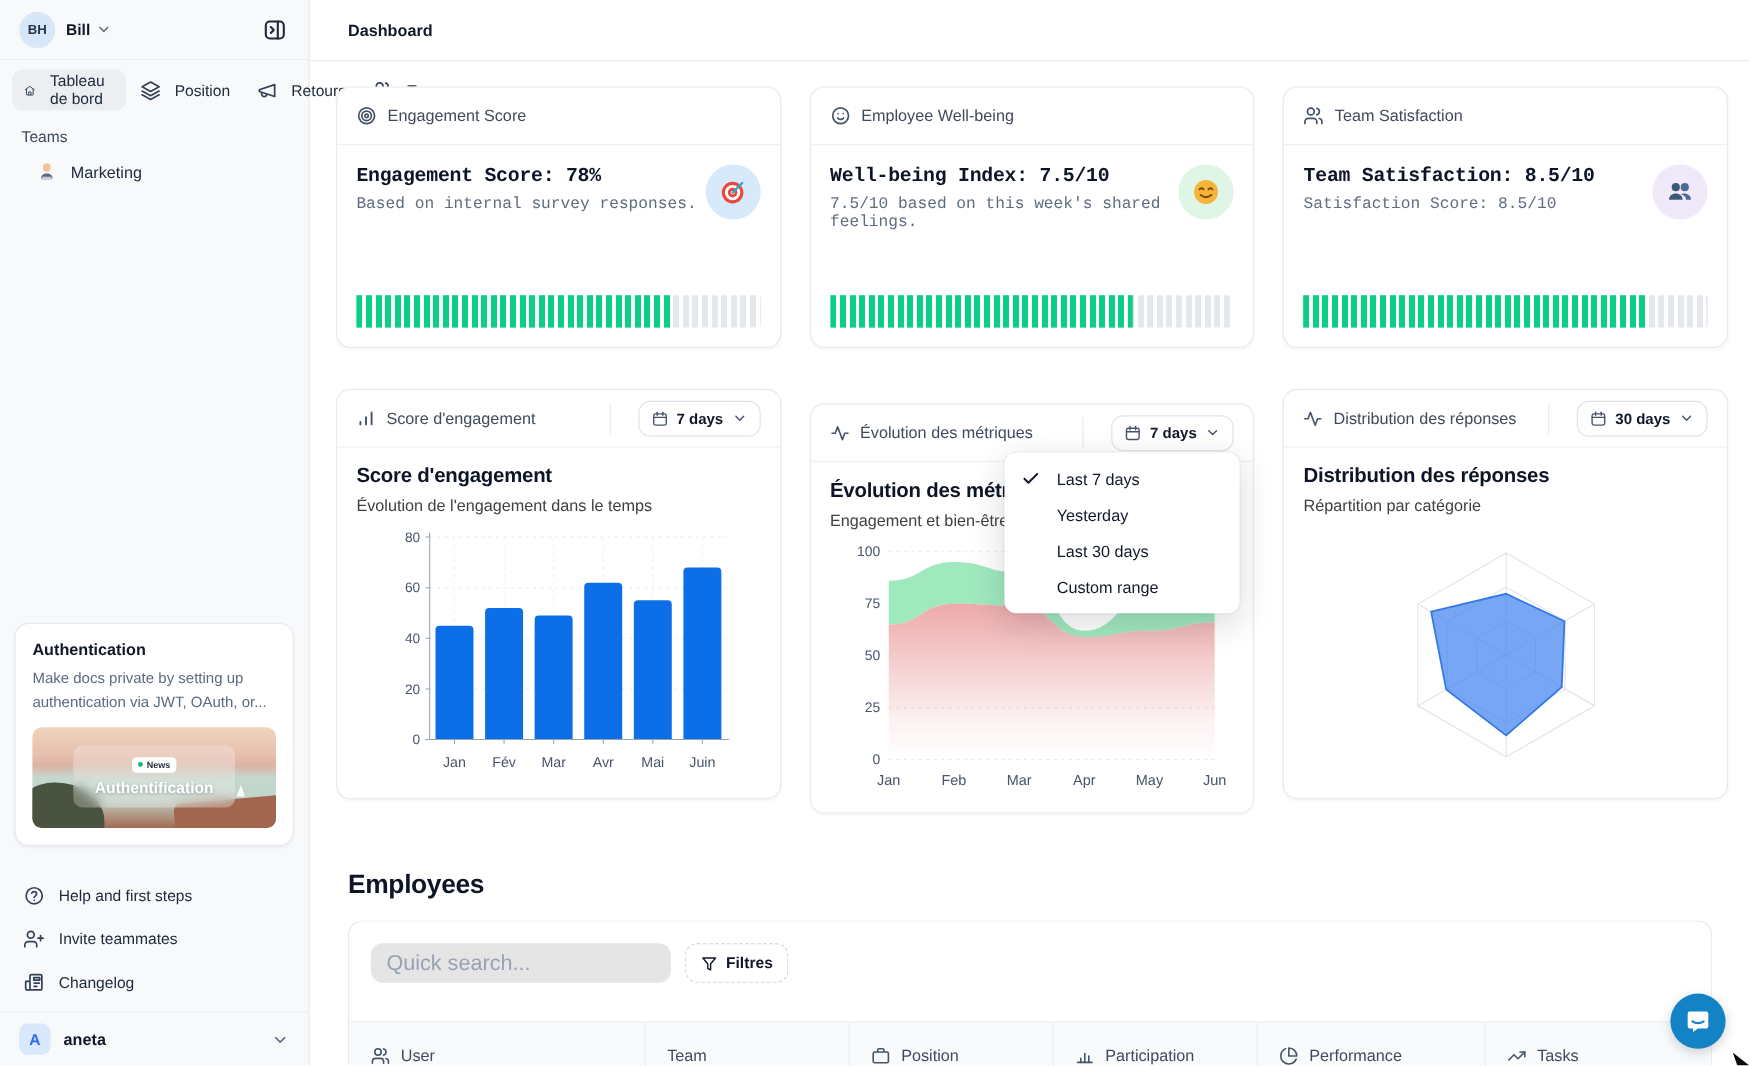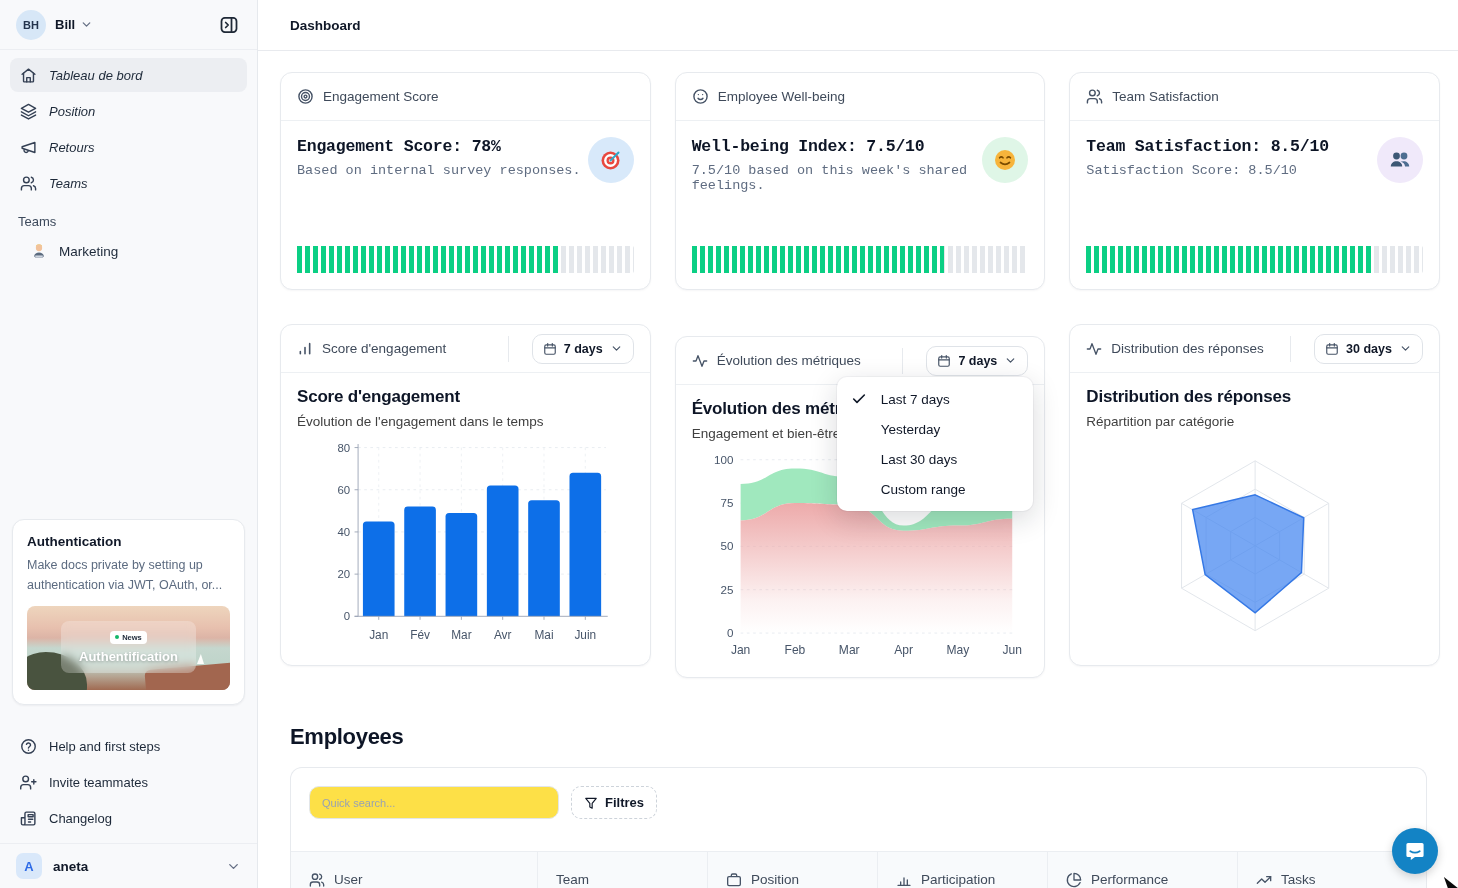--- a/index.html
+++ b/index.html
@@ -10,21 +10,21 @@
   
   .sidebar{width:258px;min-width:258px;height:100%;background:#F8F9FB;border-right:1px solid #E6E9ED;
     display:flex;flex-direction:column;}
   .sb-head{height:50px;display:flex;align-items:center;padding:0 12px 0 16px;gap:9px;border-bottom:1px solid #ECEEF2;}
   .avatar{width:30px;height:30px;border-radius:50%;background:#D7E7F7;display:flex;align-items:center;justify-content:center;
     font-size:11px;font-weight:700;color:#24344D;}
   .sb-user{display:flex;align-items:center;gap:5px;cursor:pointer;}
   .sb-user .nm{font-size:13px;font-weight:700;color:#101828;}
   .chev{stroke:#667085;}
   .sb-collapse{margin-left:auto;width:32px;height:32px;border-radius:8px;display:flex;align-items:center;justify-content:center;cursor:pointer;}
-  .nav{padding:8px 10px 0 10px;display:flex;flex-direction:column;gap:2px;font-style:italic;}
+  .nav{padding:8px 10px 0 10px;display:flex;gap:2px;}
   .nav-item{display:flex;align-items:center;gap:12px;height:34px;padding:0 10px;border-radius:8px;cursor:pointer;
     font-size:13px;font-weight:500;color:#1D2939;}
   .nav-item svg{stroke:#344054;}
   .nav-item.active{background:#ECEEF2;}
   .sec-label{padding:14px 18px 6px 18px;font-size:13px;font-weight:500;color:#3D4A5C;}
   .team-item{display:flex;align-items:center;gap:11px;height:32px;padding:0 10px 0 20px;margin:0 10px;border-radius:8px;
     font-size:13.5px;font-weight:500;color:#1D2939;cursor:pointer;}
   .promo{margin:auto 12px 18px 12px;background:#fff;border:1px solid #E7EAEE;border-radius:12px;padding:14px;
     box-shadow:0 1px 2px rgba(16,24,40,.05);}
   .promo h4{font-size:13.5px;font-weight:700;margin-bottom:7px;}
@@ -84,22 +84,22 @@
   .menu-item{position:relative;height:30px;display:flex;align-items:center;padding-left:44px;font-size:13.5px;
     font-weight:500;color:#101828;cursor:pointer;}
   .menu-item .chk{position:absolute;left:14px;top:7px;}
 
   .emp-head{padding:46px 32px 0 32px;}
   .emp-head h2{font-size:22px;font-weight:800;letter-spacing:-.3px;color:#0D1526;}
   .emp-head p{font-size:13.5px;color:#5F6C81;margin-top:7px;}
   .table-card{margin:17px 31px 0 32px;border:1px solid #E7EAEE;border-radius:12px 12px 0 0;border-bottom:none;
     background:#fff;height:128px;overflow:hidden;}
   .table-tools{display:flex;align-items:center;gap:12px;padding:18px;}
-  .search-input{width:250px;height:33px;border:1px solid #E2E6EA;border-radius:10px;padding:0 12px;font-size:11px;
-    font-family:"Liberation Sans",sans-serif;color:#101828;background:#fde047;outline:none;}
+  .search-input{width:250px;height:33px;border:1px solid #E2E6EA;border-radius:10px;padding:0 12px;font-size:18px;
+    font-family:"Liberation Sans",sans-serif;color:#101828;background:#e5e5e5;outline:none;}
   .search-input::placeholder{color:#98A2B3;}
   .filter-btn{display:flex;align-items:center;gap:7px;height:33px;padding:0 12px;border:1px dashed #CDD3DA;border-radius:10px;
     background:#fff;font-size:13px;font-weight:600;color:#101828;cursor:pointer;}
   .thead{display:flex;border-top:1px solid #EBEEF2;background:#F8FAFC;height:56px;margin-top:14px;}
   .th{display:flex;align-items:center;gap:9px;padding:0 18px;font-size:13.5px;font-weight:500;color:#3F4A5A;
     border-right:1px solid #EBEEF2;}
   .th:last-child{border-right:none;}
   .th svg{stroke:#475467;flex-shrink:0;}
 
   .chat-fab{position:absolute;right:20px;bottom:21px;width:46px;height:46px;border-radius:50%;background:#1383C5;

